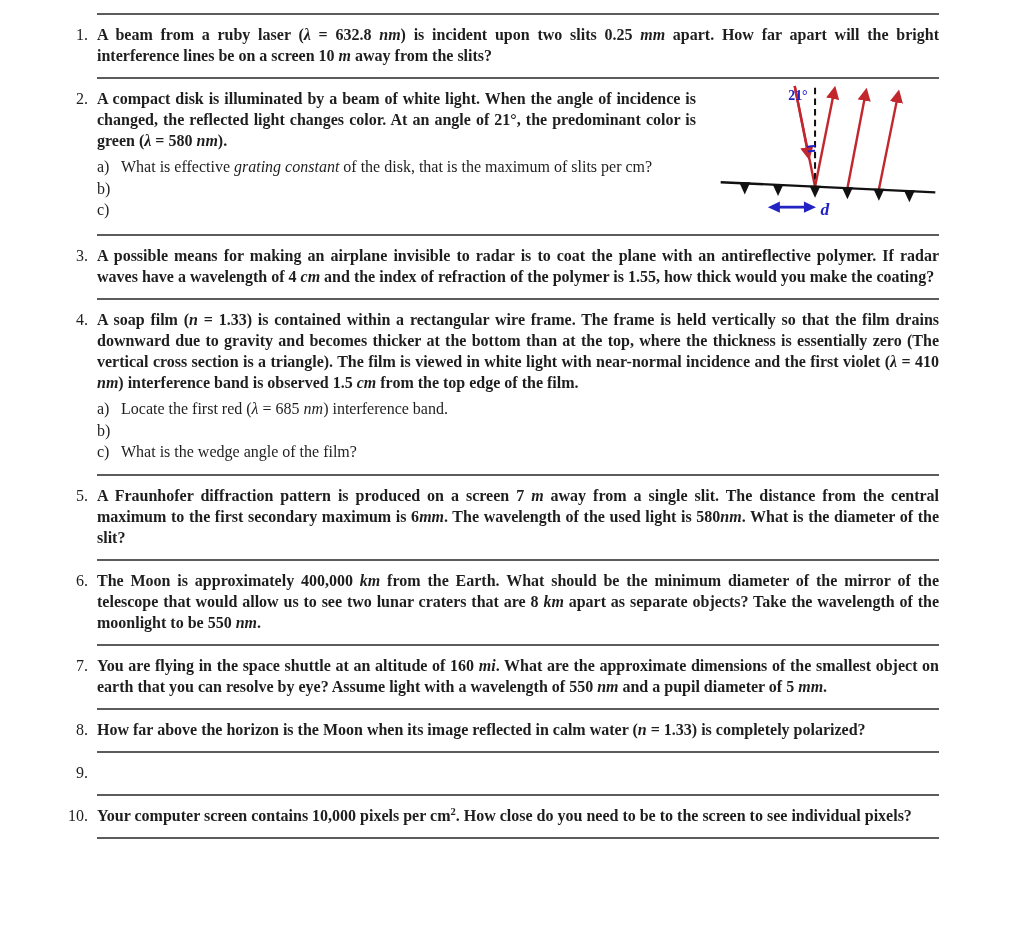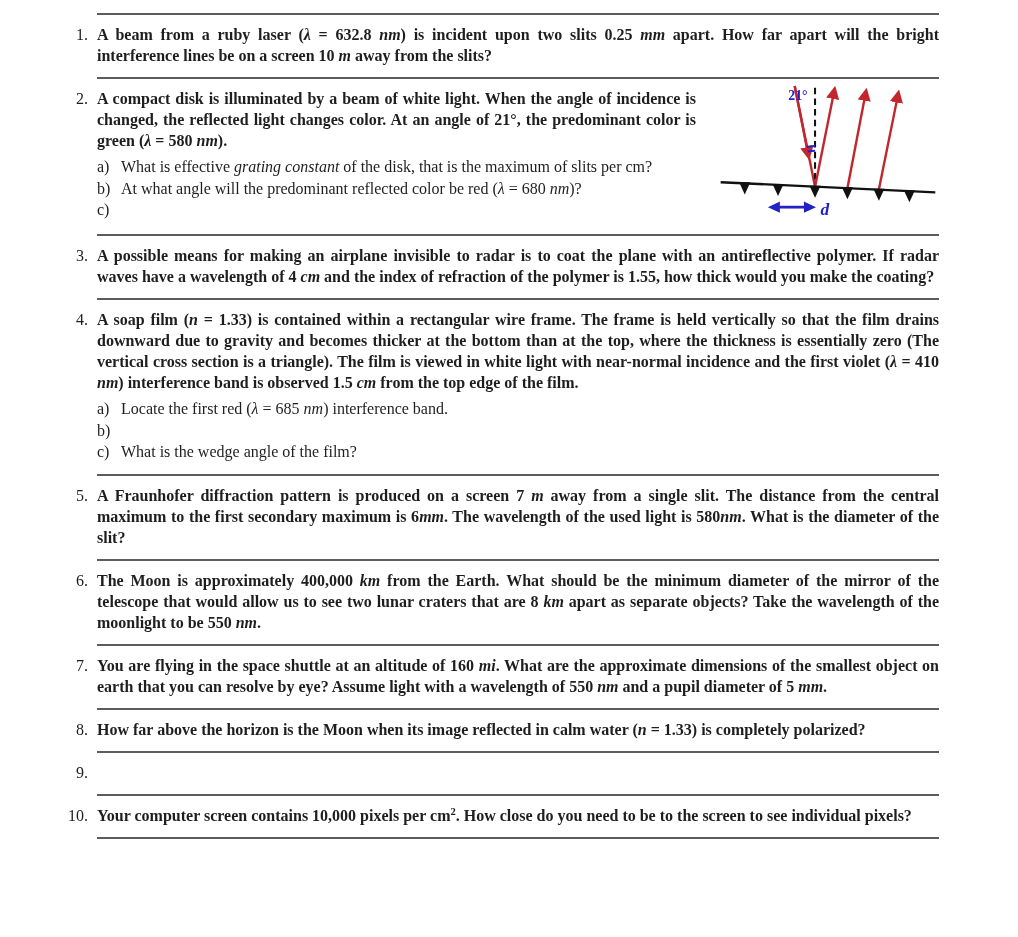--- a/index.html
+++ b/index.html
@@ -41,21 +41,20 @@
         <div class="p2row">
           <div class="p2left">
             <p class="ptxt"><span>A compact disk is illuminated by a beam of white light. When the angle of incidence is changed, the reflected light changes color. At an angle of 21°, the predominant color is green (</span><span class="it">λ</span><span> = 580 </span><span class="it">nm</span><span>).</span></p>
             <div class="subs">
               <div class="sub">
                 <span class="sublabel">a)</span>
                 <span class="subtxt"><span>What is effective </span><span class="it">grating constant</span><span> of the disk, that is the maximum of slits per cm?</span></span>
               </div>
               <div class="sub">
                 <span class="sublabel">b)</span>
-                <span class="subtxt"><span>At what angle will the predominant reflected color be red (</span><span class="it">λ</span><span> = 680 </span><span class="it">nm</span><span>)?</span></span>
               </div>
               <div class="sub">
                 <span class="sublabel">c)</span>
               </div>
             </div>
           </div>
           <div class="diag">
   <svg width="222" height="139" viewBox="0 0 240 150" xmlns="http://www.w3.org/2000/svg">
     <defs>
       <marker id="arrR" viewBox="0 0 10 10" refX="7" refY="5" markerWidth="5.5" markerHeight="5.5" orient="auto">

